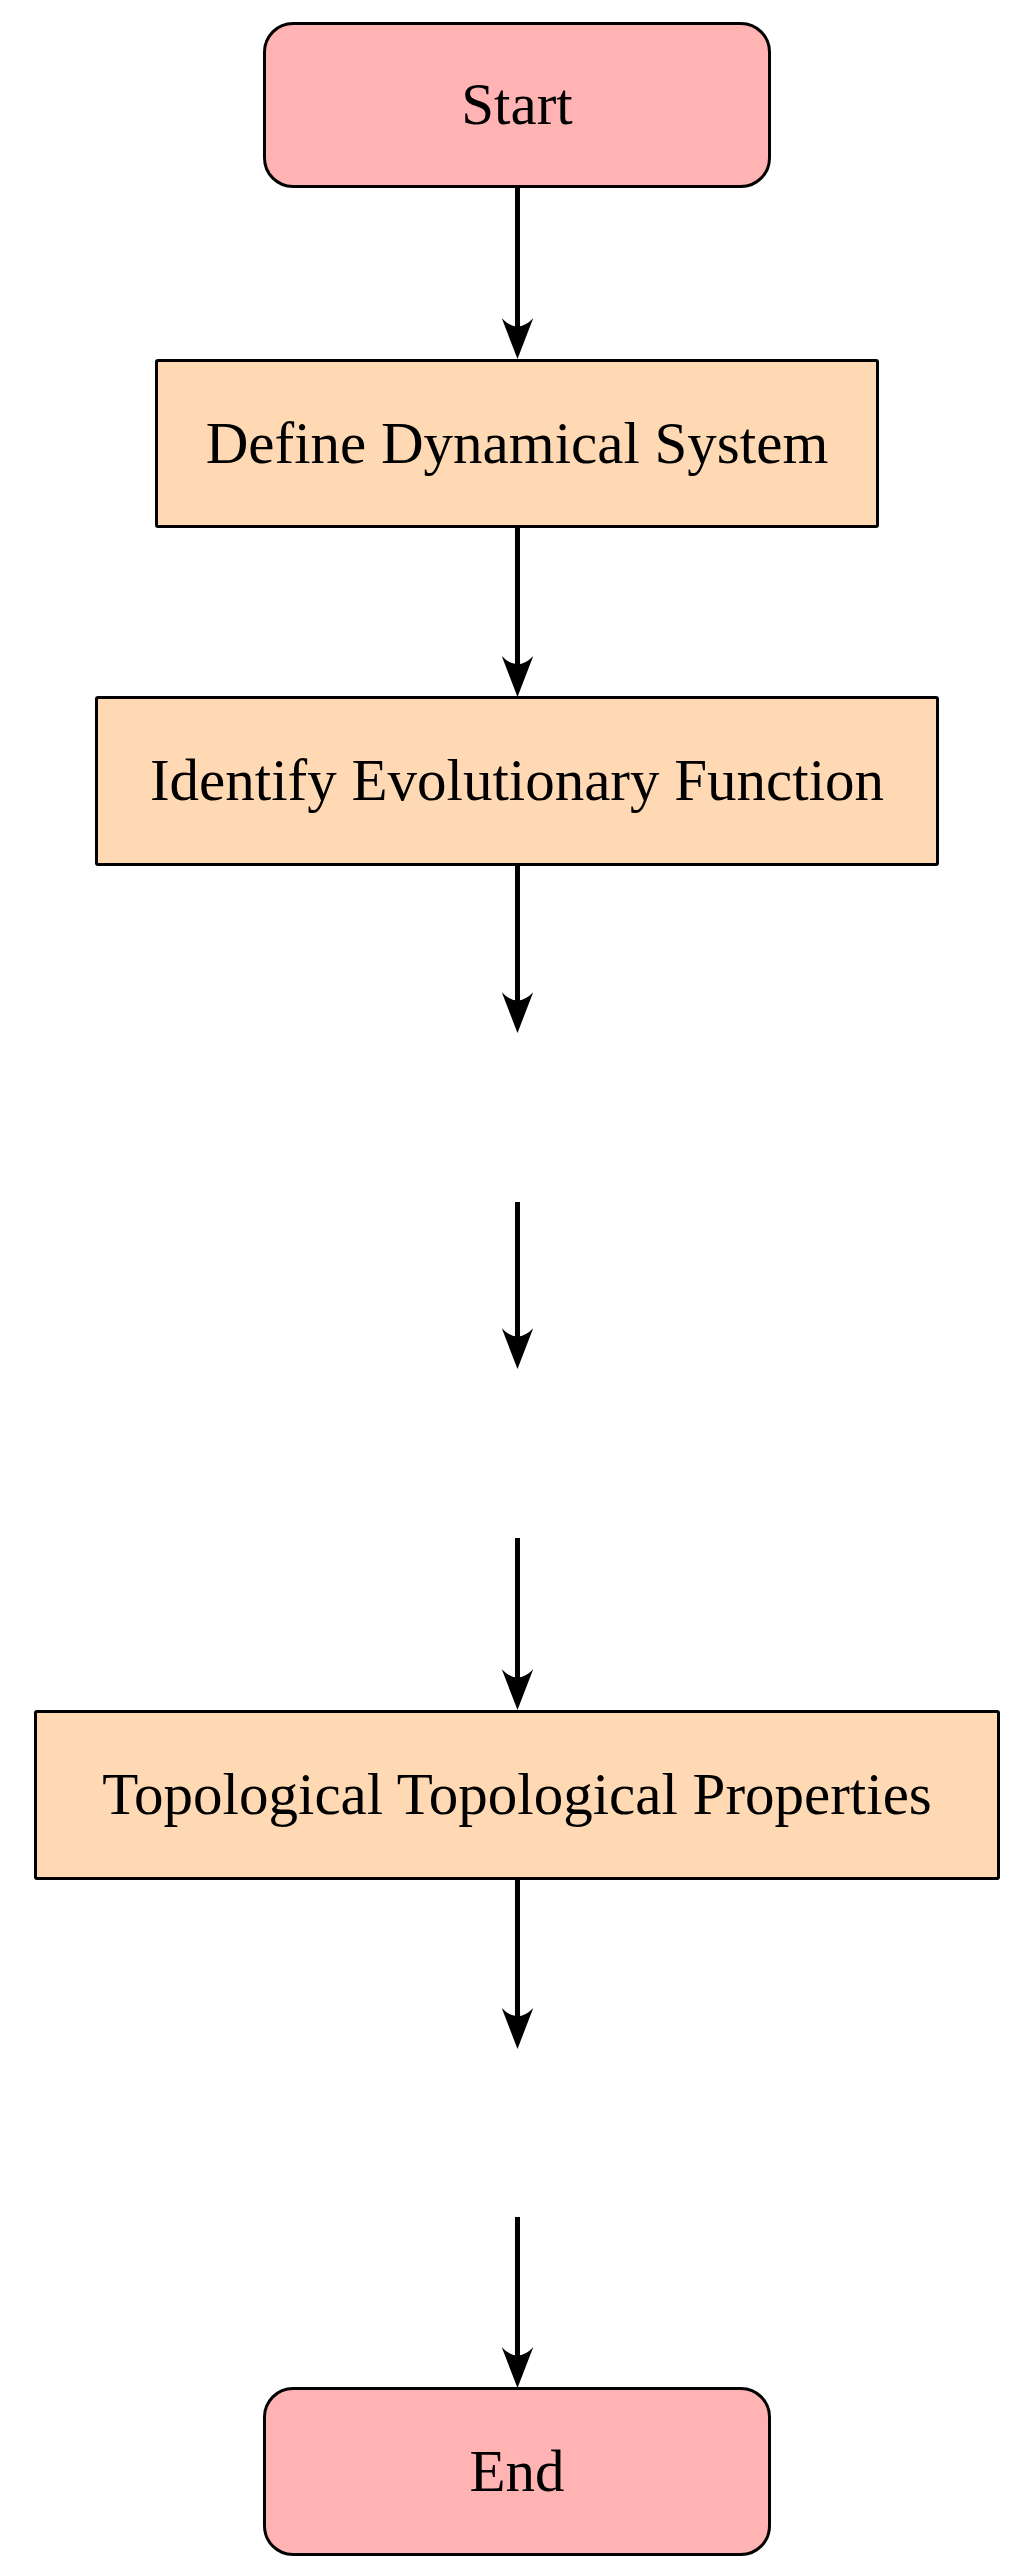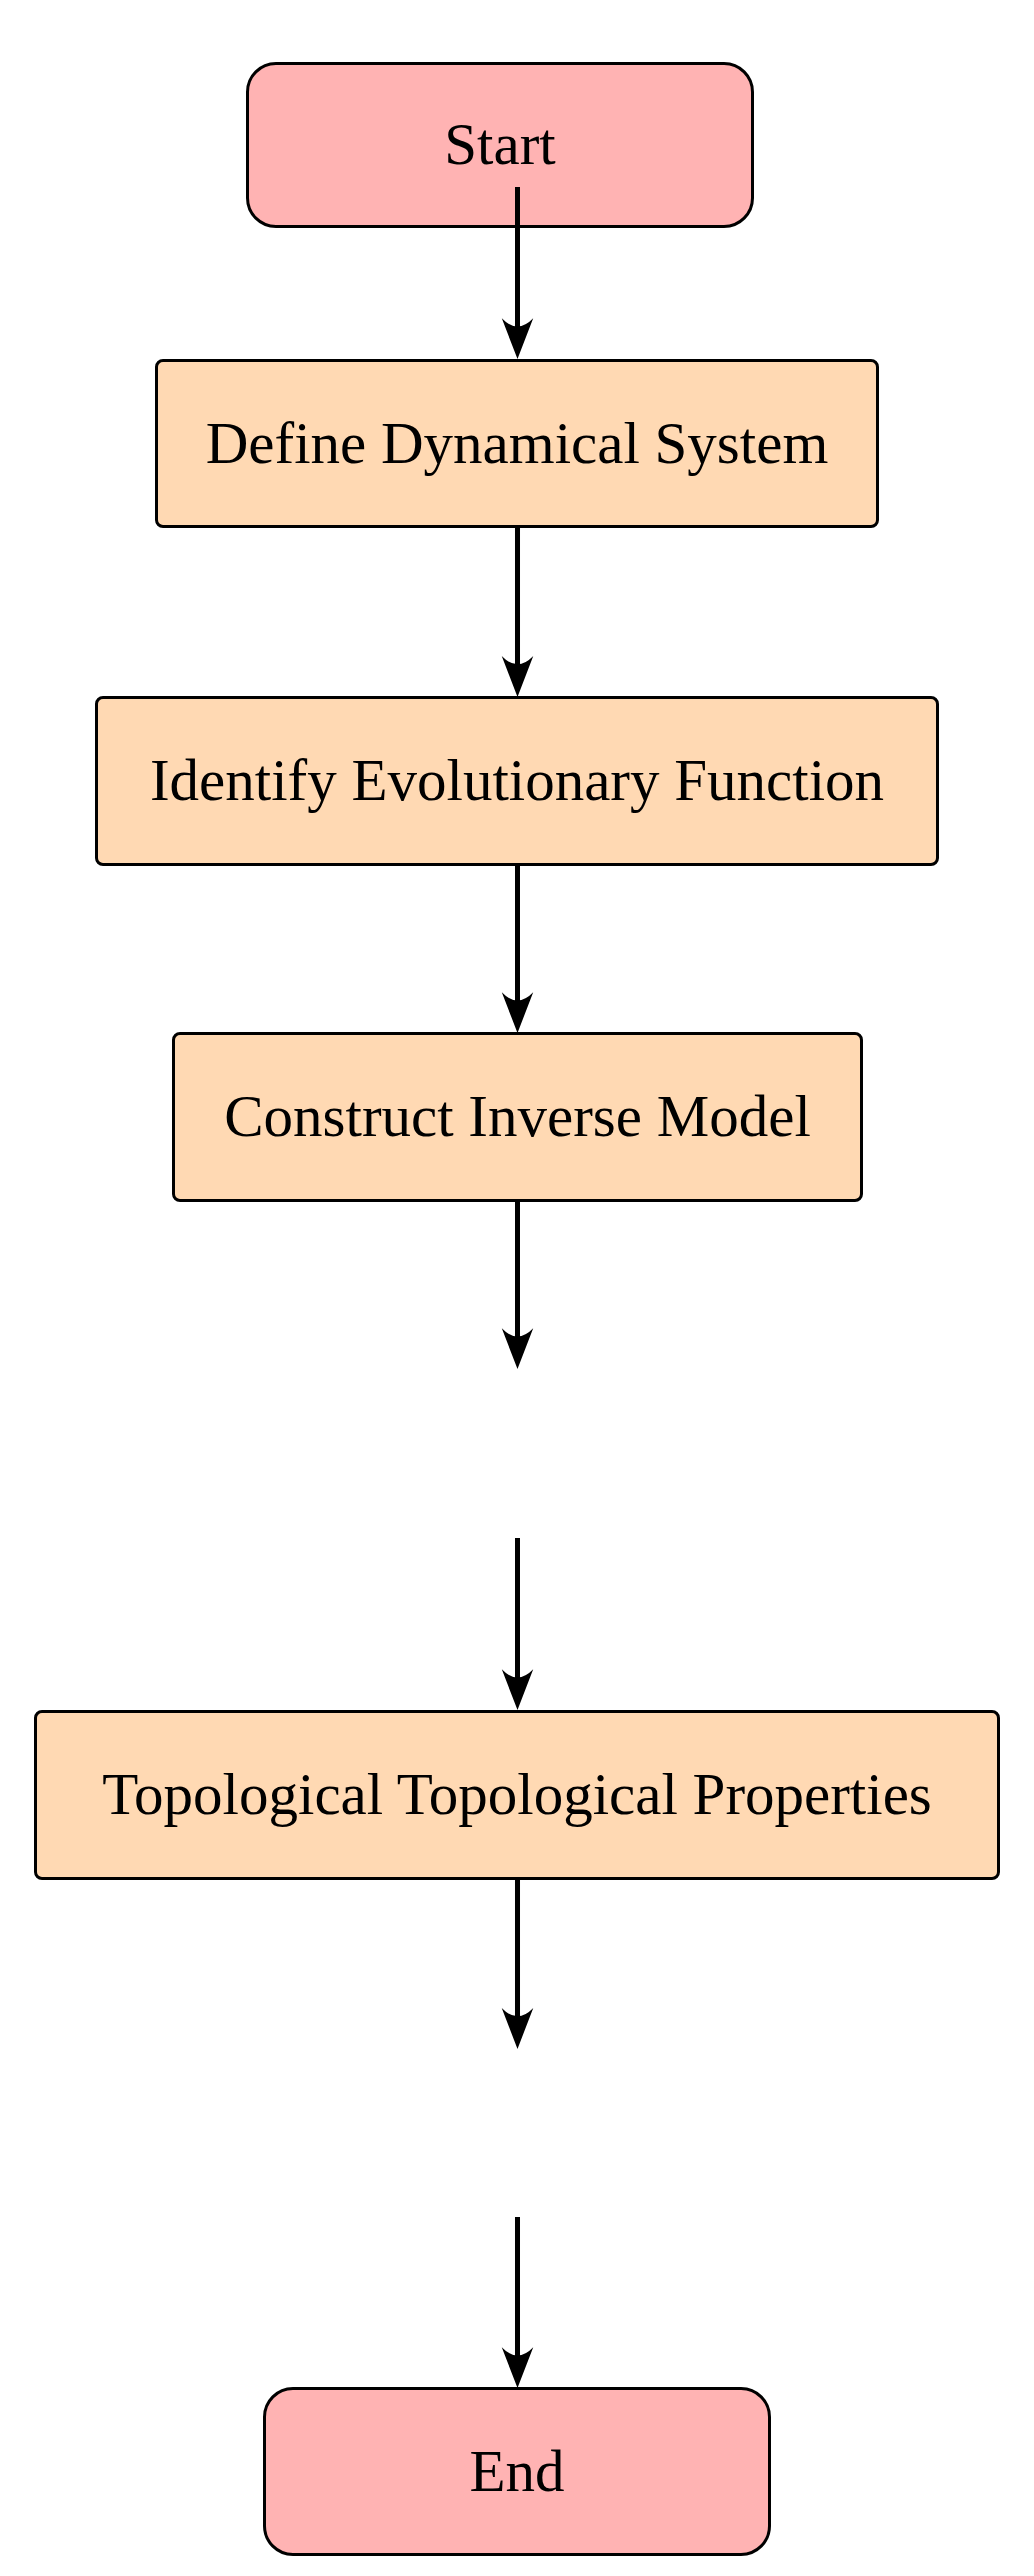--- a/index.html
+++ b/index.html
@@ -27,21 +27,21 @@
     font-size: 59px;
     line-height: 1.05;
     color: #000000;
   }
   .terminal {
     background: #ffb3b3;
     border-radius: 30px;
   }
   .process {
     background: #ffd9b3;
-    border-radius: 8px;
+    border-radius: 3px;
   }
   .connector {
     position: absolute;
     left: 496px;
     width: 43px;
     display: block;
   }
   .connector line {
     stroke: #000000;
     stroke-width: 7;
@@ -49,35 +49,32 @@
   .connector path {
     fill: #000000;
     stroke: none;
   }
 </style>
 </head>
 <body>
 
 <div class="canvas">
 
-  <div class="node terminal" style="left:246px; top:22px;  width:508px;  height:166px;margin-top:40px;">
+  <div class="node terminal" style="left:263px; top:22px;  width:508px;  height:166px;">
     <span>Start</span>
   </div>
 
   <div class="node process" style="left:155px; top:359px; width:724px; height:169px;">
     <span>Define Dynamical System</span>
   </div>
 
   <div class="node process" style="left:95px; top:696px; width:844px; height:170px;">
     <span>Identify Evolutionary Function</span>
   </div>
 
-  <div class="node process" style="left:172px; top:1032px; width:691px; height:170px;">
-    <span>Construct Inverse Model</span>
-  </div>
 
 
   <div class="node process" style="left:34px; top:1710px; width:966px; height:170px;">
     <span>Topological Topological Properties</span>
   </div>
 
 
   <div class="node terminal" style="left:263px; top:2387px; width:508px; height:169px;">
     <span>End</span>
   </div>

